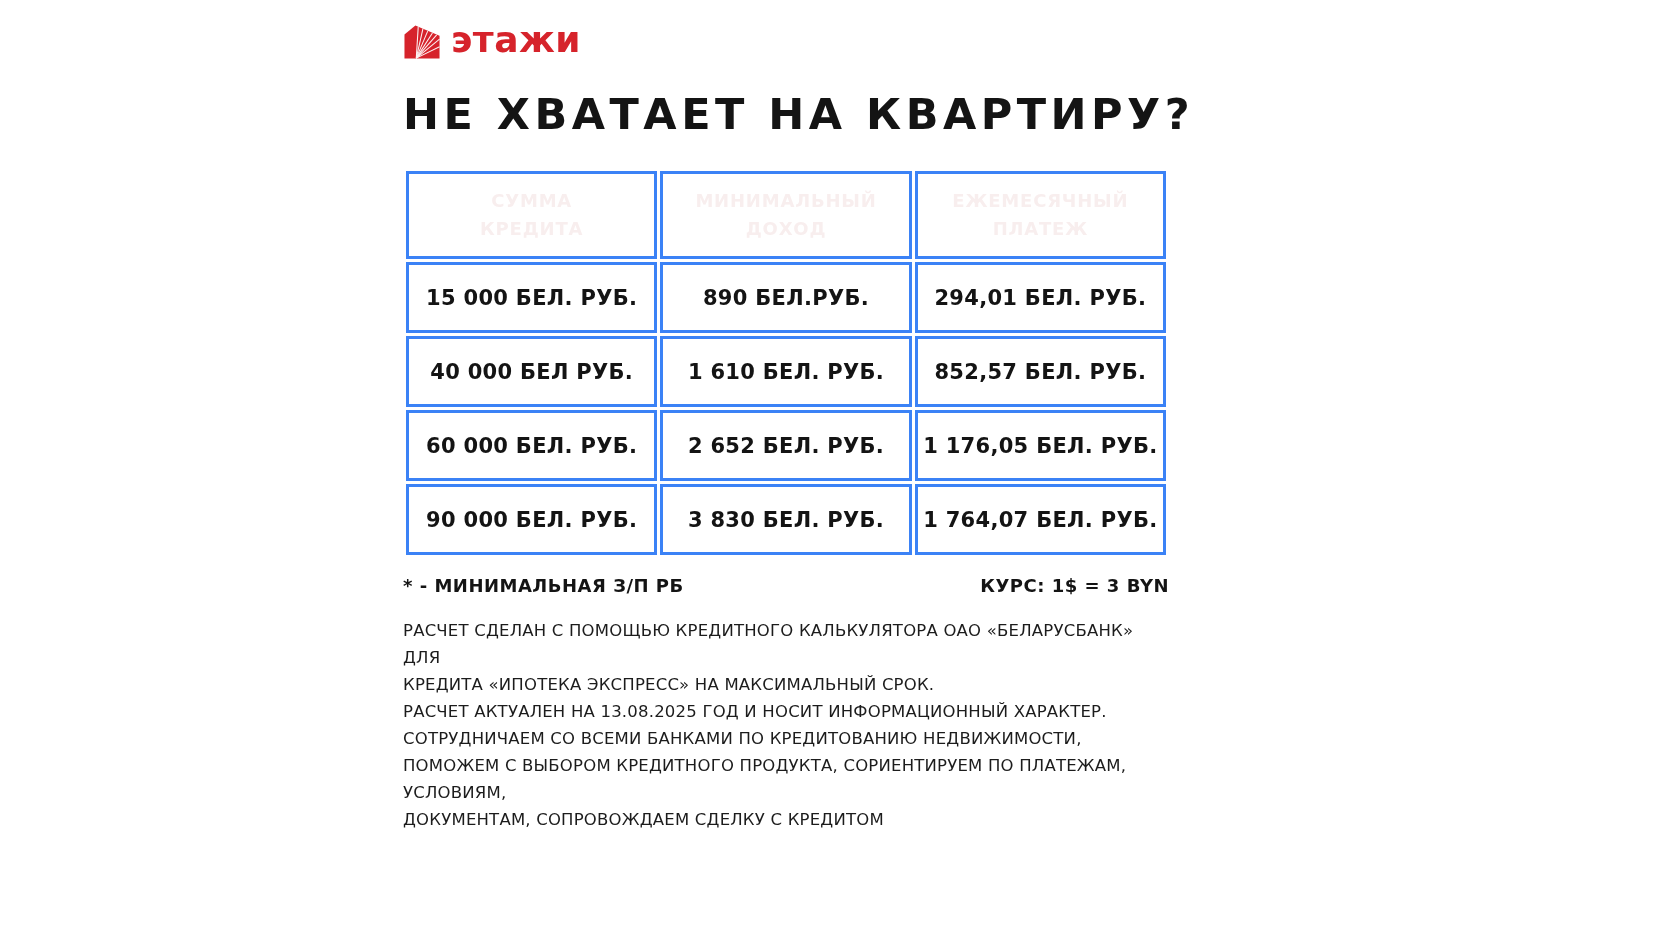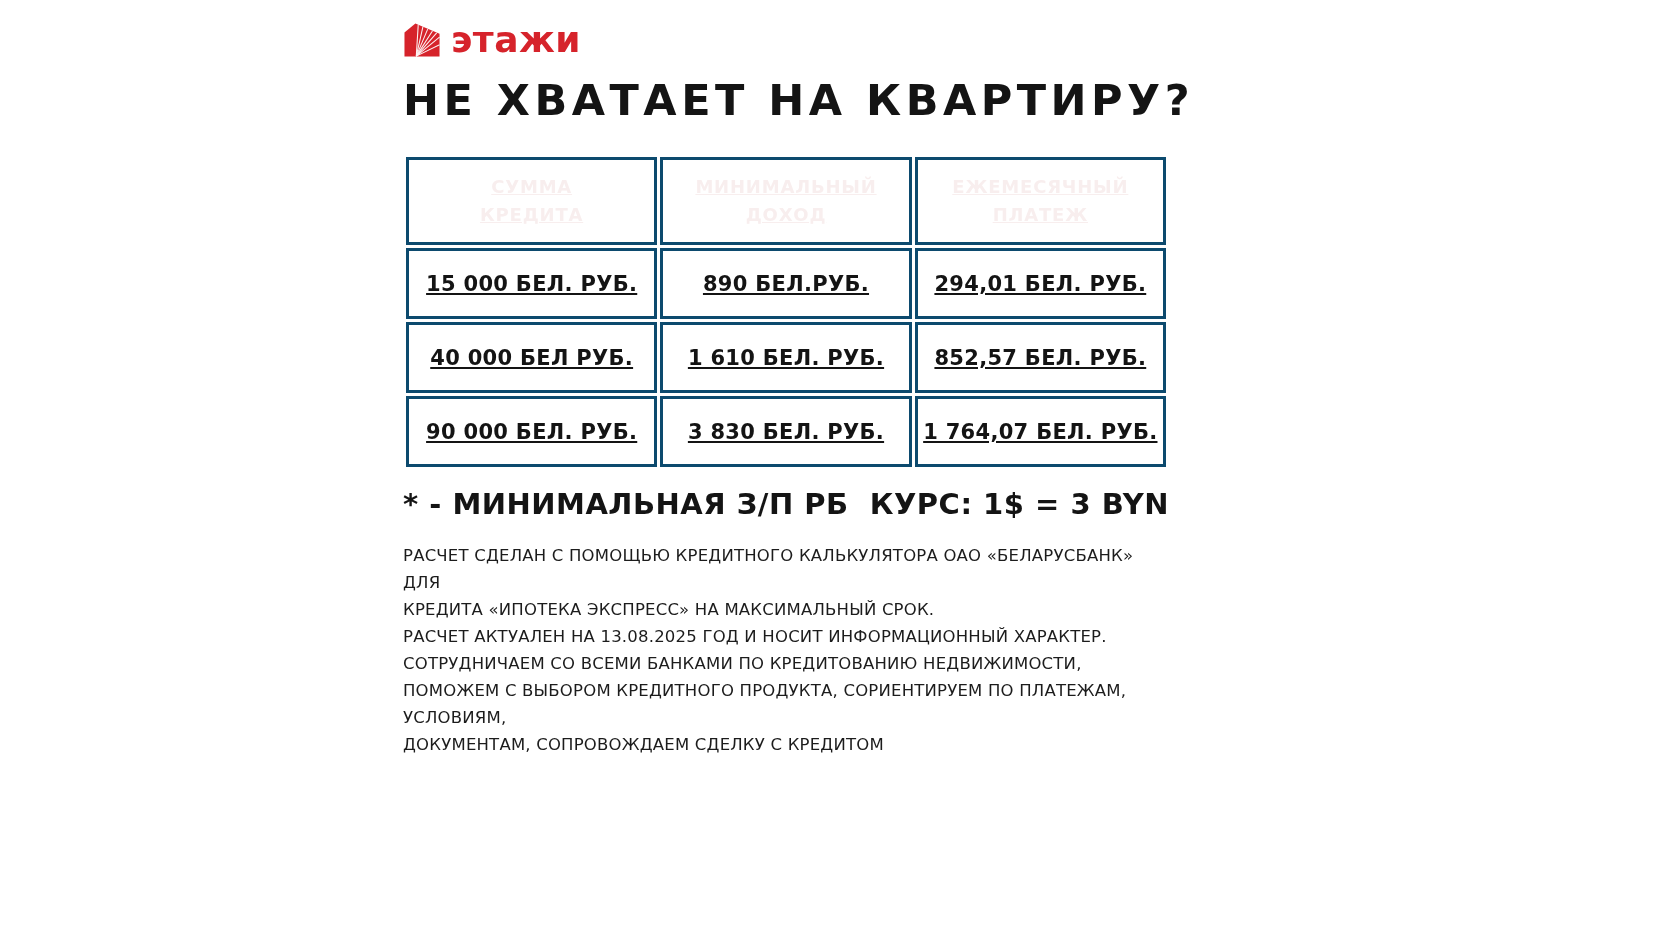--- a/index.html
+++ b/index.html
@@ -14,55 +14,55 @@
   }
   .content {
     position: absolute;
     left: 403px;
     top: 22px;
     width: 766px;
   }
   
   .logo-row {
     display: flex;
+    align-items: center;
     gap: 10px;
     height: 40px;
   }
   .logo-mark { width: 38px; height: 36px; display: block; }
   .logo-text {
     font-size: 36px;
     font-weight: 800;
     color: #d6232b;
     letter-spacing: 0.5px;
     line-height: 1;
     padding-bottom: 4px;
   }
   
   .page-title {
-    margin-top: 13px;
+    margin-top: 27px;
     font-size: 43px;
     font-weight: 800;
     letter-spacing: 4.5px;
     color: #141414;
     white-space: nowrap;
   }
   
   table.credit-table {
     margin-top: 29px;
     width: 766px;
     border-collapse: separate;
     border-spacing: 3px;
     table-layout: fixed;
   }
   table.credit-table td, table.credit-table th {
-    border: 3px solid #0c4a6e;
+    border: 3px solid #3b82f6;
     text-align: center;
     vertical-align: middle;
     background: #ffffff;
-    text-decoration: underline;
   }
   th.hdr {
     background: #cd2c33;
     color: #f8eeee;
     font-size: 18px;
     font-weight: 700;
     letter-spacing: 0.8px;
     line-height: 1.55;
     height: 80px;
     white-space: pre-line;
@@ -75,21 +75,21 @@
     color: #141414;
   }
   
   .notes-row {
     margin-top: 17px;
     display: flex;
     justify-content: space-between;
     align-items: baseline;
   }
   .note {
-    font-size: 29px;
+    font-size: 18px;
     font-weight: 700;
     letter-spacing: 0.5px;
     color: #141414;
   }
   
   .disclaimer {
     margin-top: 21px;
     font-size: 16.5px;
     font-weight: 400;
     line-height: 27px;
@@ -138,20 +138,25 @@
           <td class="cell">15 000 БЕЛ. РУБ.</td>
           <td class="cell">890 БЕЛ.РУБ.</td>
           <td class="cell">294,01 БЕЛ. РУБ.</td>
         </tr>
         <tr>
           <td class="cell">40 000 БЕЛ РУБ.</td>
           <td class="cell">1 610 БЕЛ. РУБ.</td>
           <td class="cell">852,57 БЕЛ. РУБ.</td>
         </tr>
         <tr>
+          <td class="cell">60 000 БЕЛ. РУБ.</td>
+          <td class="cell">2 652 БЕЛ. РУБ.</td>
+          <td class="cell">1 176,05 БЕЛ. РУБ.</td>
+        </tr>
+        <tr>
           <td class="cell">90 000 БЕЛ. РУБ.</td>
           <td class="cell">3 830 БЕЛ. РУБ.</td>
           <td class="cell">1 764,07 БЕЛ. РУБ.</td>
         </tr>
       </tbody>
     </table>
 
     <div class="notes-row">
       <span class="note">* - МИНИМАЛЬНАЯ З/П РБ</span>
       <span class="note">КУРС: 1$ = 3 BYN</span>

